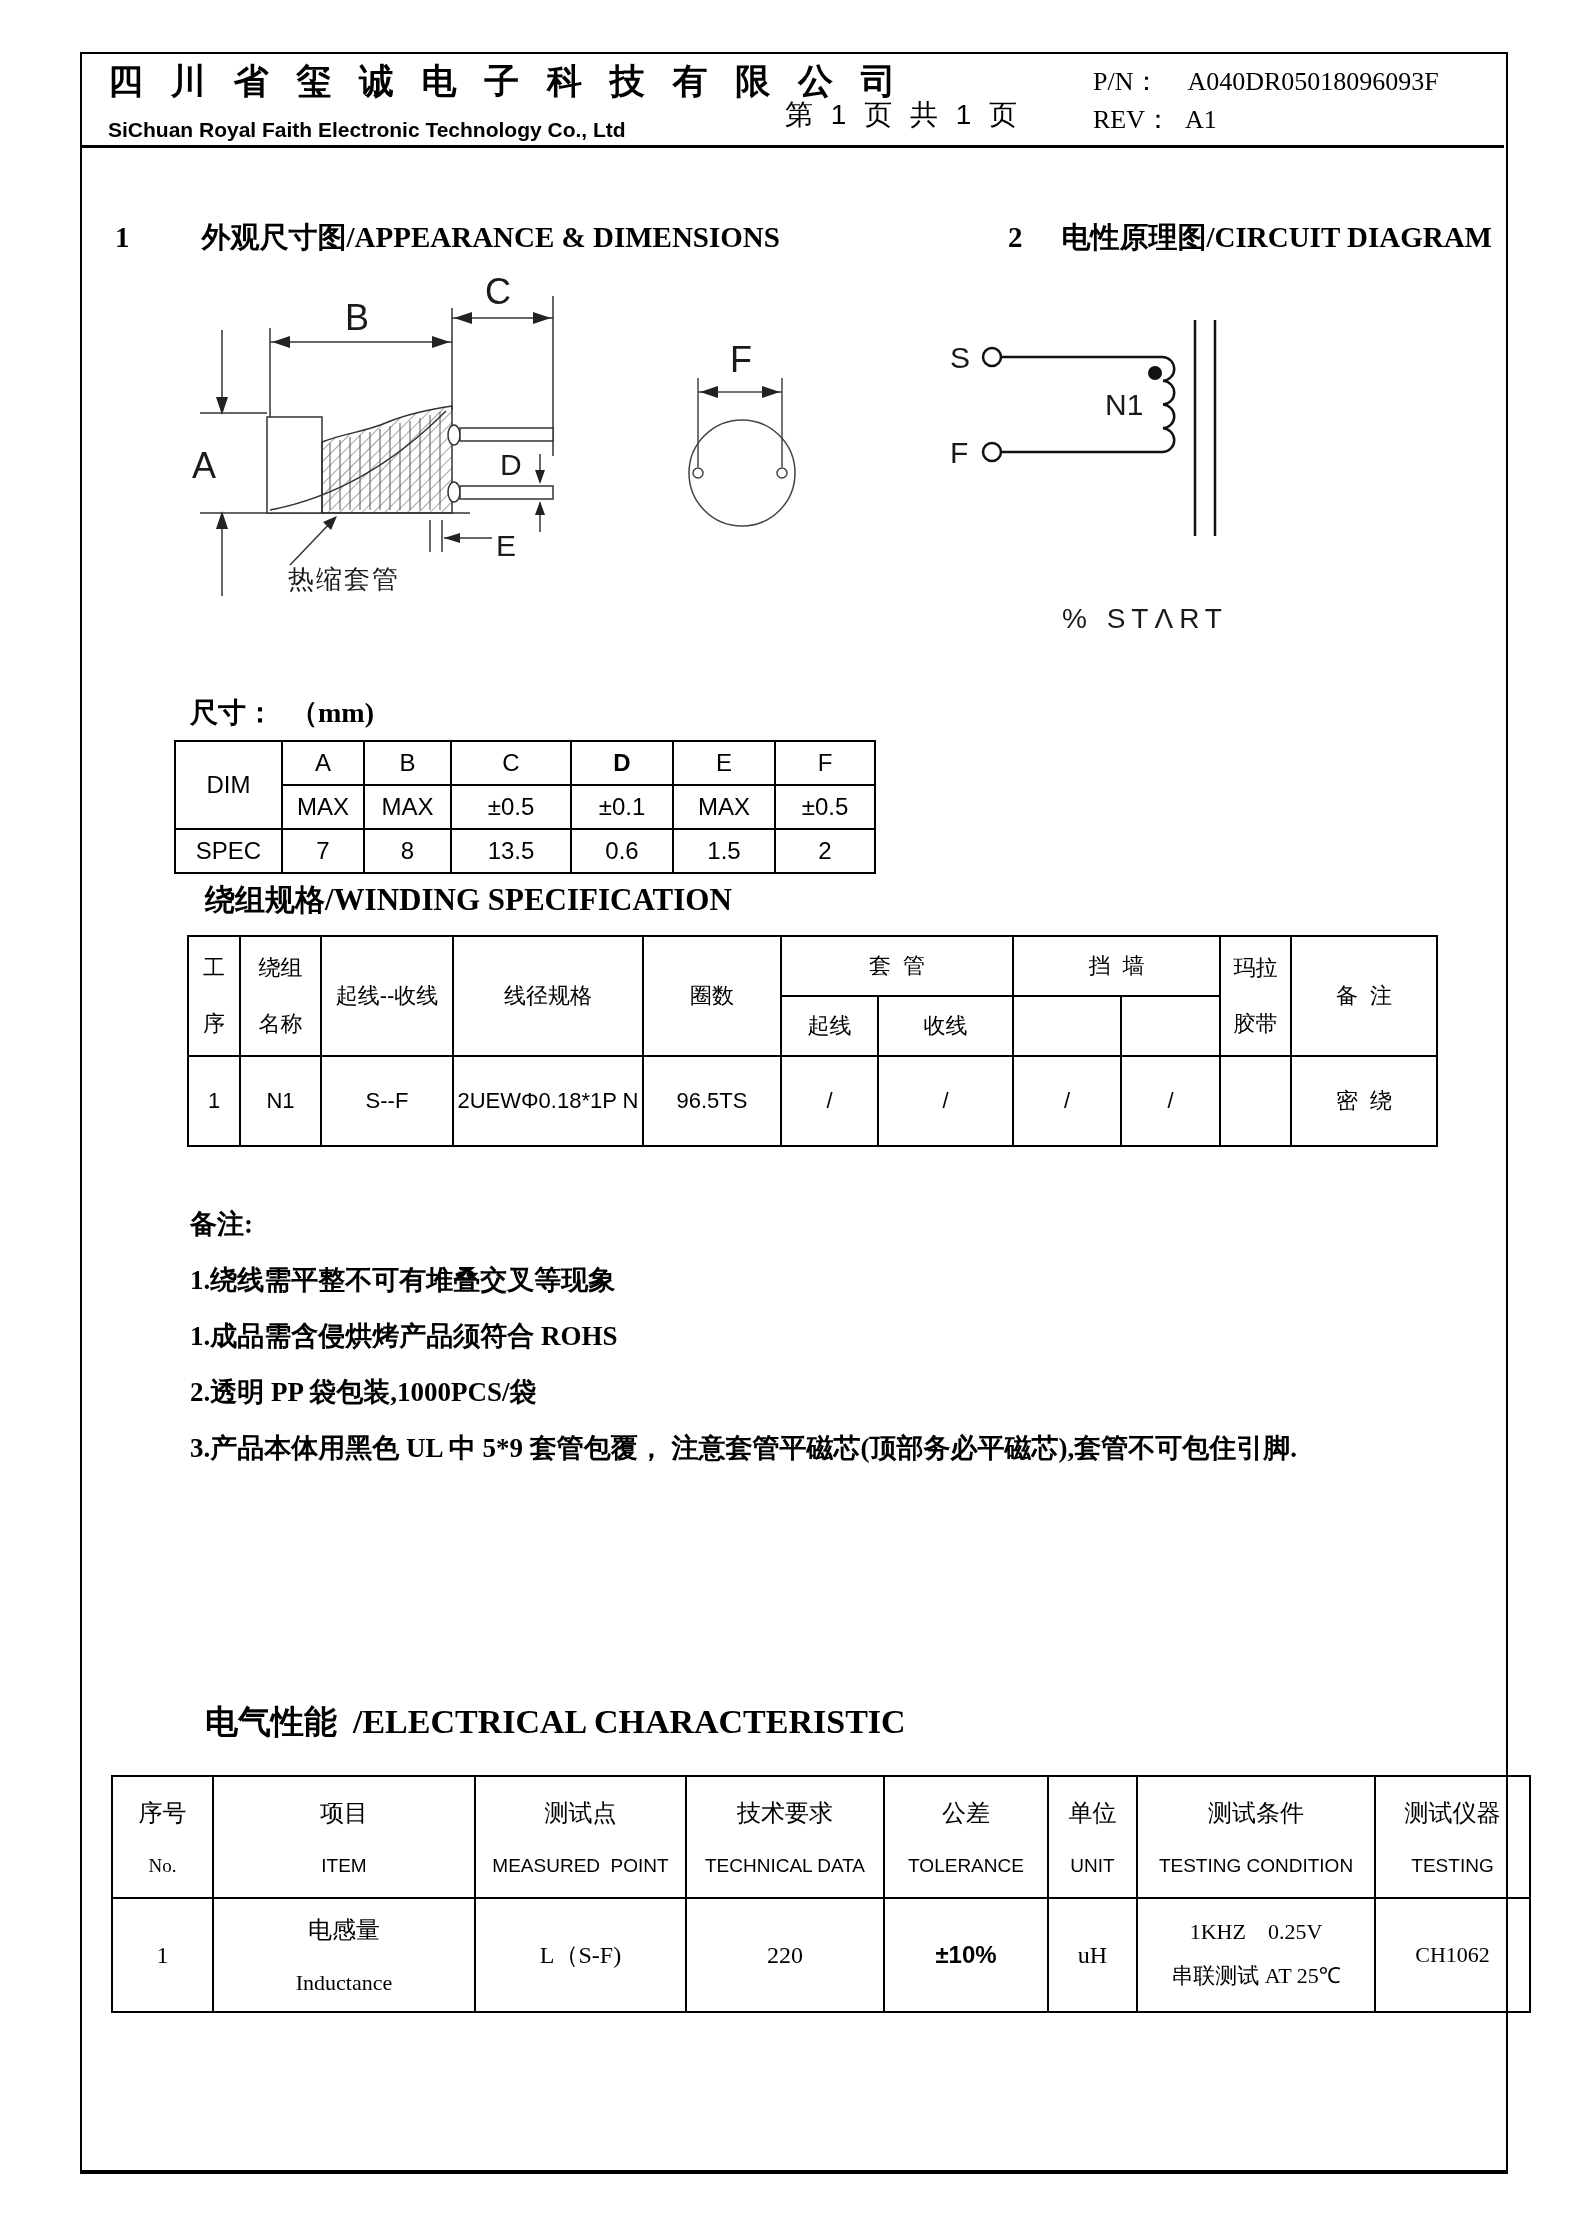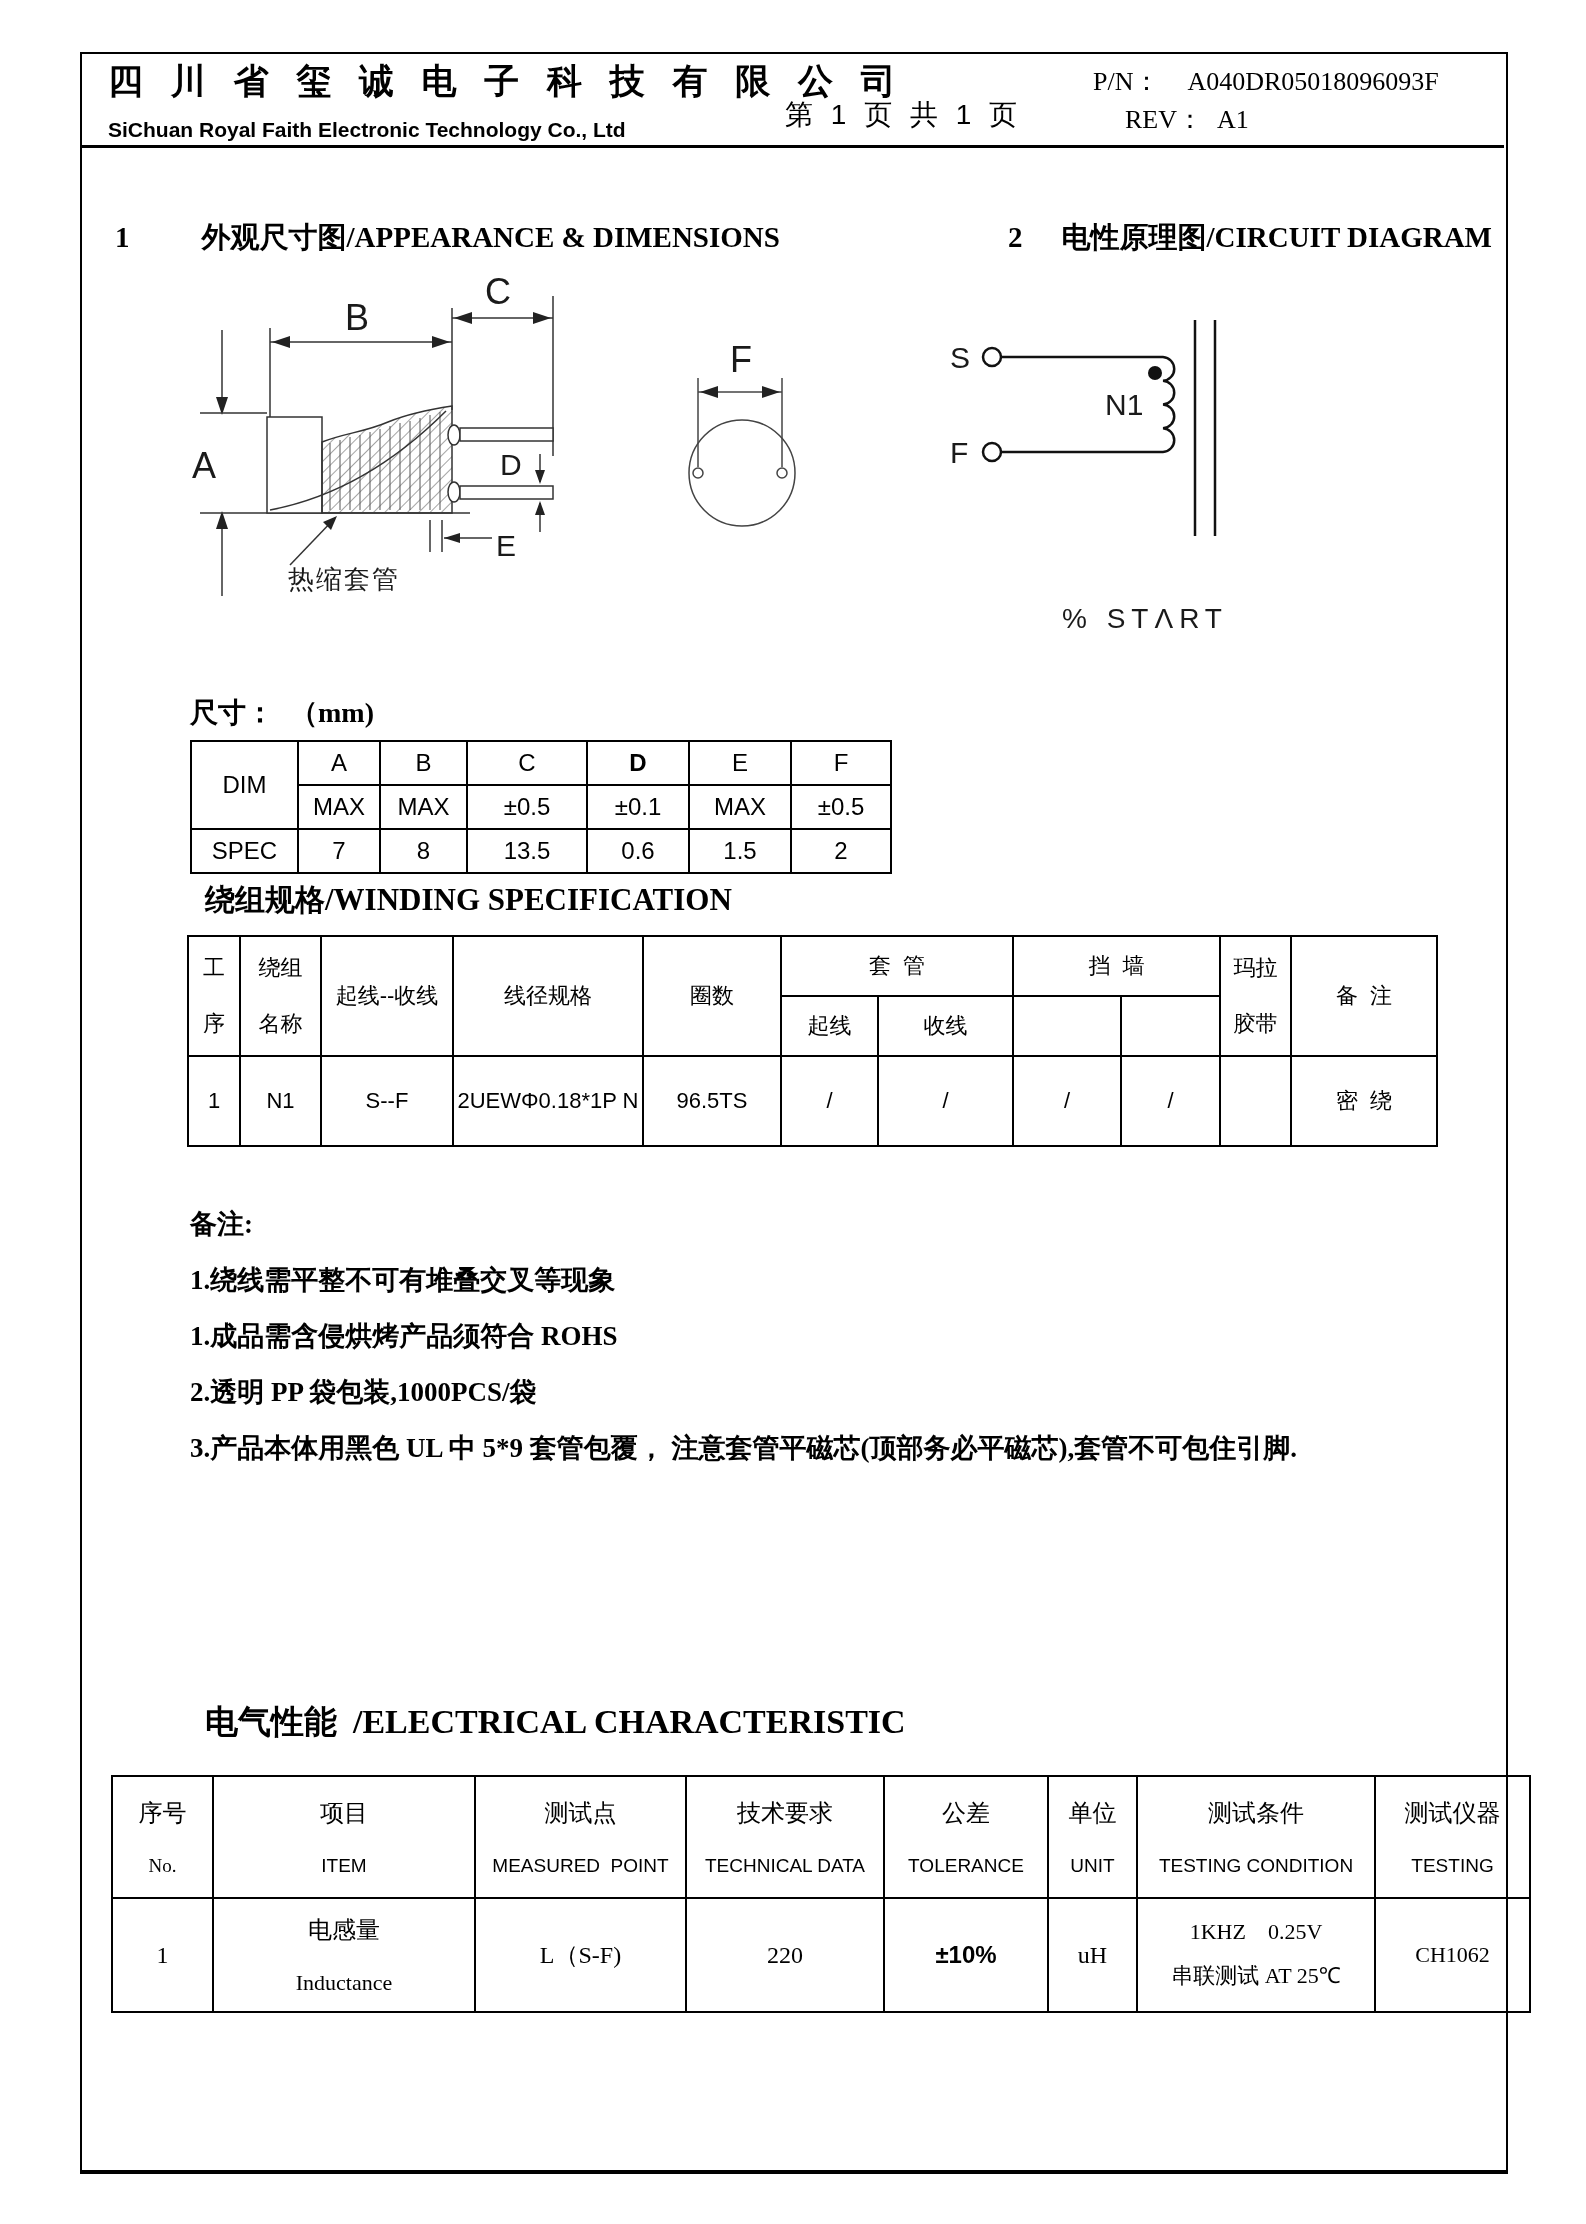--- a/index.html
+++ b/index.html
@@ -8,21 +8,21 @@
   .abs{position:absolute;}
   .b{font-weight:bold;}
   .pre{white-space:pre;}
 
   .border-box{left:80px;top:52px;width:1424px;height:2116px;border:2px solid #000;border-bottom-width:4px;}
   .company-cn{left:108px;top:58px;font-size:35px;font-weight:bold;letter-spacing:9px;}
   .company-en{left:108px;top:118px;font-size:21px;font-weight:bold;}
   .header-sep{left:82px;top:145px;width:1422px;height:3px;background:#000;}
   .page-info{left:785px;top:96px;font-size:28px;letter-spacing:5px;}
   .pn-line{left:1093px;top:64px;font-size:26px;font-family:"Liberation Serif",serif;}
-  .rev-line{left:1093px;top:102px;font-size:26px;font-family:"Liberation Serif",serif;margin-left:32px;}
+  .rev-line{left:1093px;top:102px;font-size:26px;font-family:"Liberation Serif",serif;}
   .pn-line .val{margin-left:28px;}
   .rev-line .val{margin-left:14px;}
 
   .sec-title{font-size:29px;font-weight:bold;white-space:nowrap;}
   .sec-title .num{font-family:"Liberation Serif",serif;}
   .sec-title .cn{font-family:Liberation Sans, sans-serif;margin-left:27px;}
   .sec-title .en{font-family:"Liberation Serif",serif;}
   .sec1{left:115px;top:218px;}
   .sec1 .num{margin-right:45px;}
   .sec2{left:1008px;top:218px;}
@@ -32,21 +32,21 @@
   svg .dimtxt{font-family:"Liberation Sans",sans-serif;font-size:36px;}
   svg .dimtxt-s{font-family:"Liberation Sans",sans-serif;font-size:30px;}
   svg .cjk{font-family:"Liberation Sans",sans-serif;font-size:26px;letter-spacing:2px;}
   svg line,svg path,svg rect,svg circle,svg ellipse{vector-effect:none;}
 
   .dim-caption{left:190px;top:694px;font-size:28px;font-weight:bold;}
   .dim-caption .unit{font-family:"Liberation Serif",serif;margin-left:16px;}
 
   table{border-collapse:collapse;table-layout:fixed;}
   td{border:2px solid #000;text-align:center;vertical-align:middle;padding:0;}
-  .dim-table{left:190px;top:740px;}
+  .dim-table{left:174px;top:740px;}
   .dim-table td{font-size:24px;height:42px;}
   .dim-table .lbl{font-size:24px;}
 
   .wind-title{left:205px;top:880px;white-space:nowrap;}
   .wind-title .cn{font-size:30px;font-weight:bold;}
   .wind-title .en{font-size:31px;font-weight:bold;font-family:"Liberation Serif",serif;}
   .wind-table{left:187px;top:935px;}
   .wind-table td{font-size:22px;}
   .wind-table .hr1{height:60px;}
   .wind-table .hr2{height:60px;}

